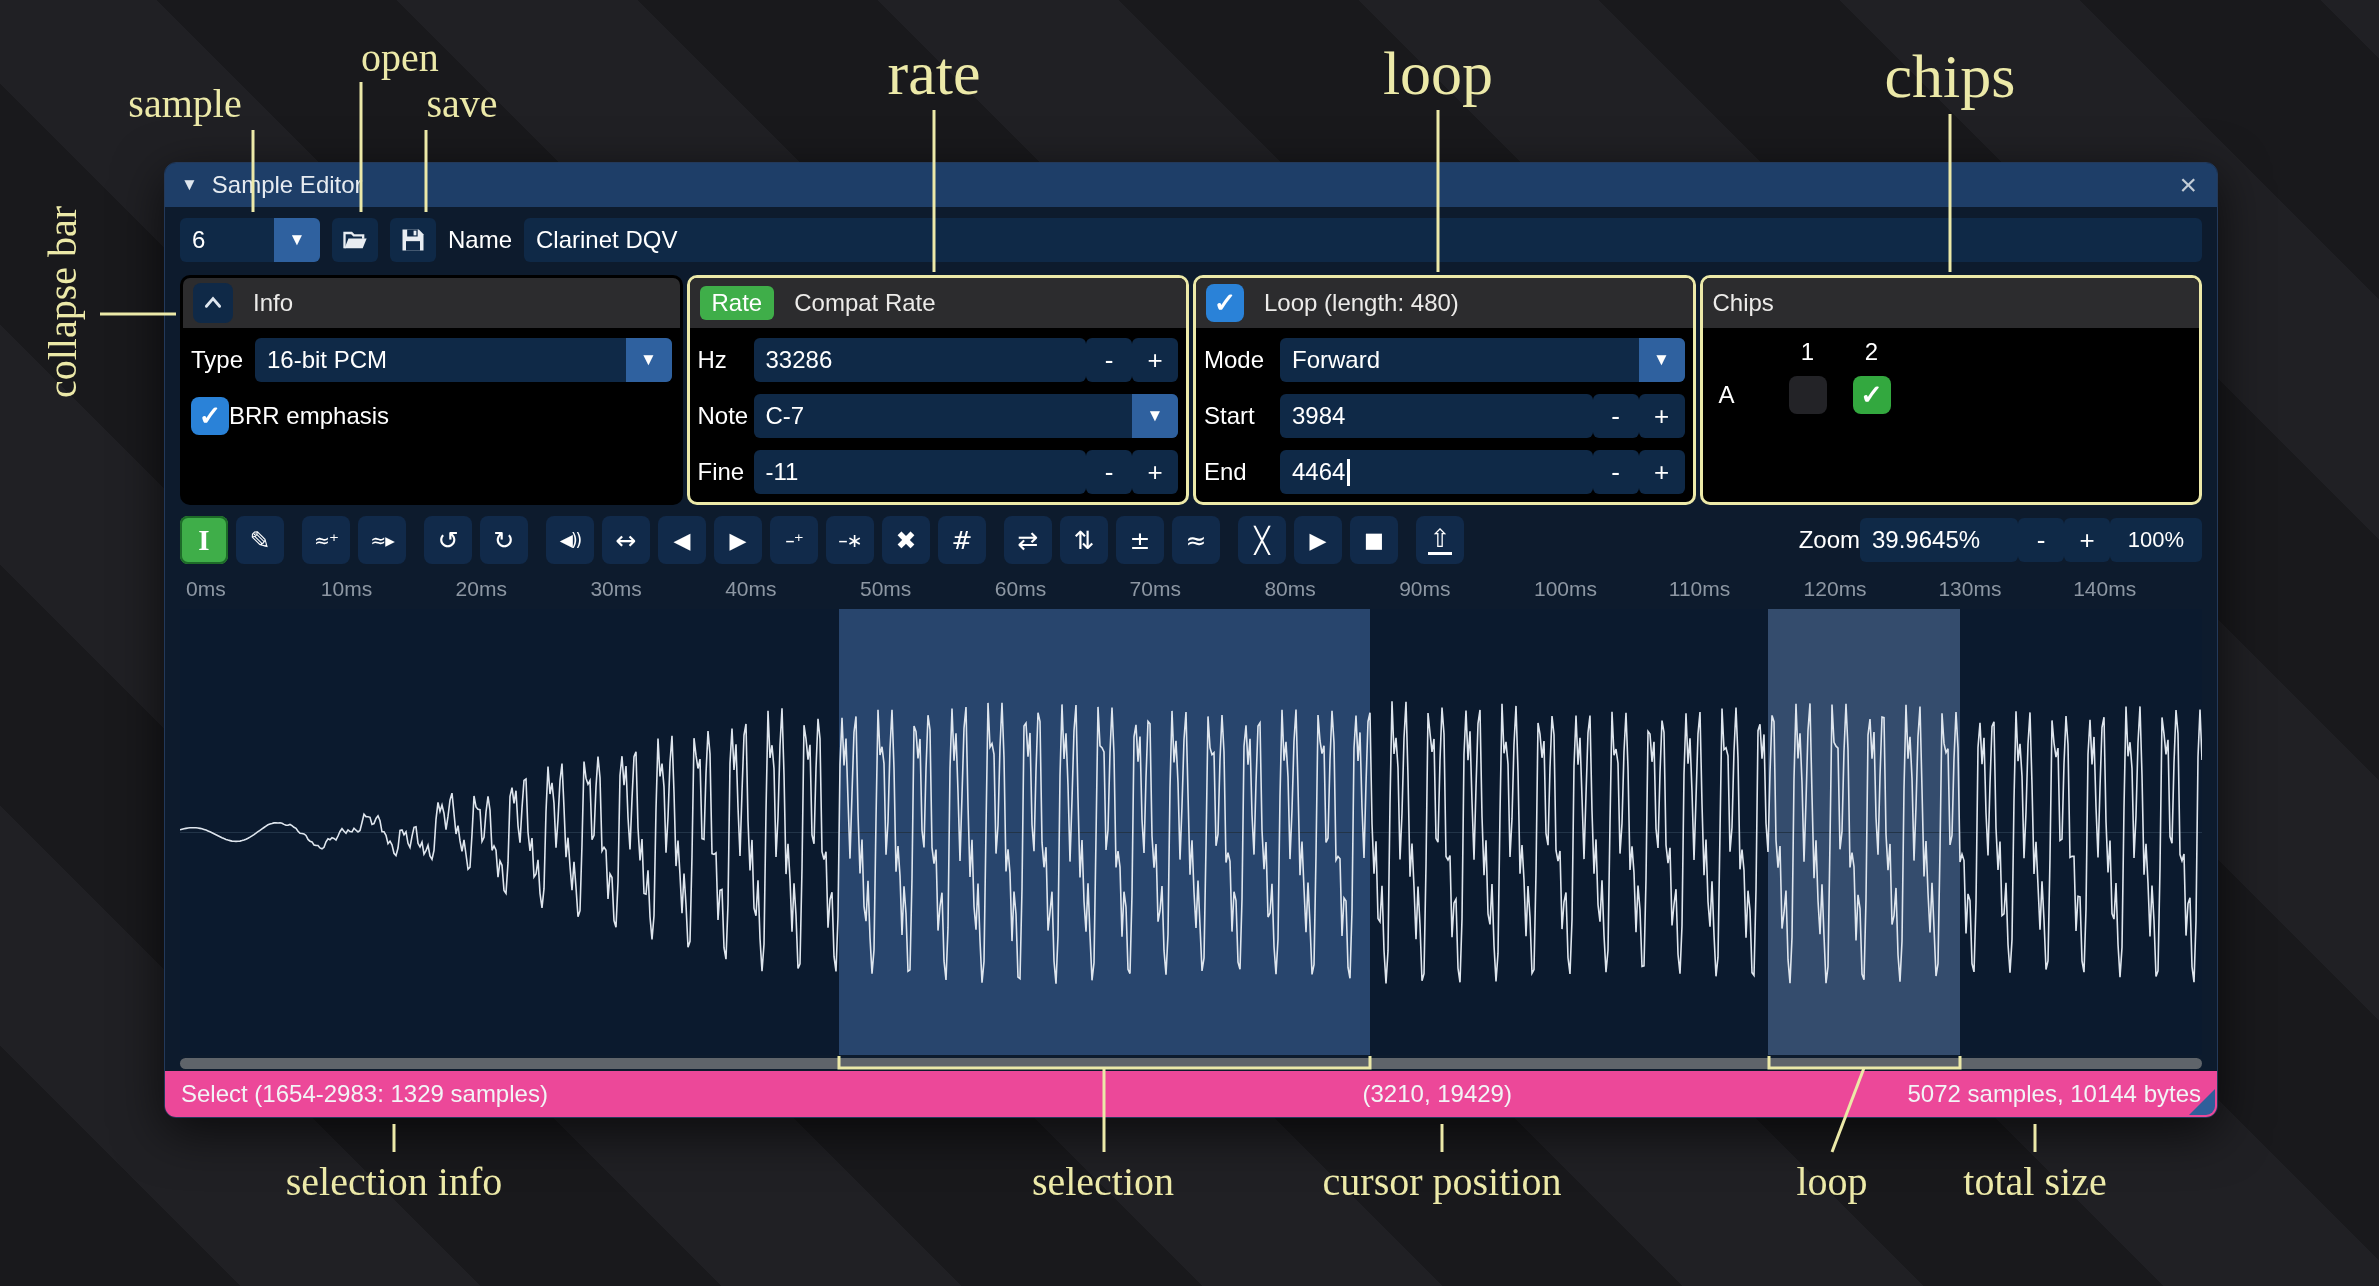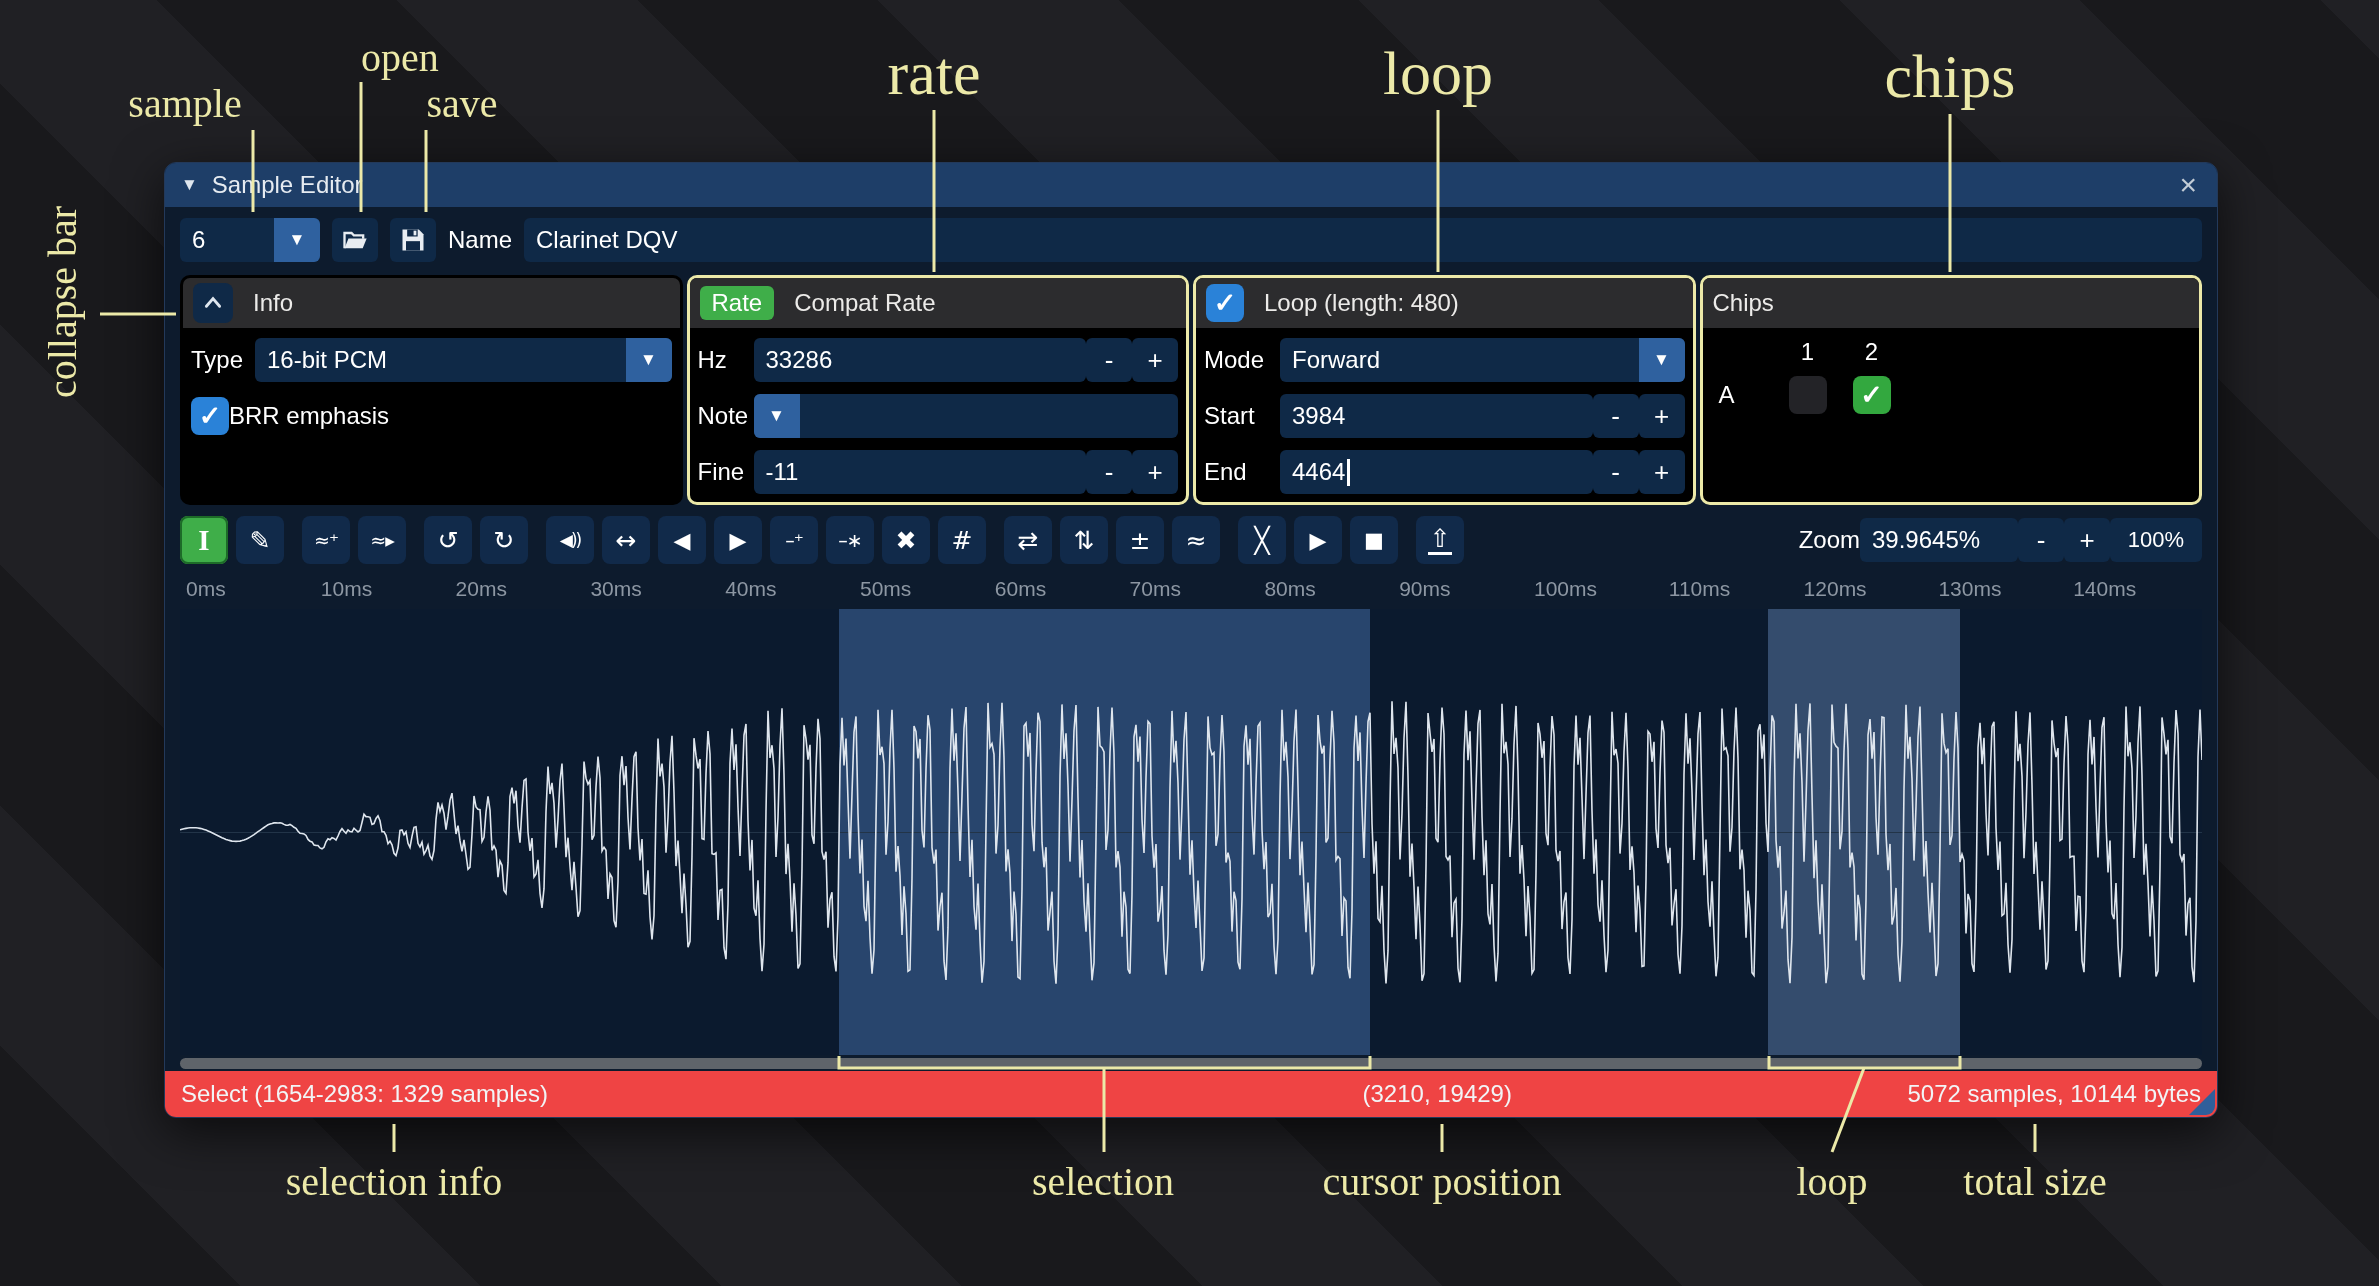--- a/index.html
+++ b/index.html
@@ -87,21 +87,21 @@
   .tick{position:absolute;top:8px;margin-left:6px;color:#8d97a3;font-size:21px;}
   .wave{position:relative;margin:0 15px;background:#0b1a2e;flex:1;overflow:hidden;}
   .wave svg{position:absolute;left:0;top:0;}
   .ov{position:absolute;top:0;bottom:0;}
   .ov.sel{background:rgba(86,136,205,0.40);}
   .ov.loop{background:rgba(122,158,212,0.38);}
   .centerline{position:absolute;left:0;right:0;top:50%;height:1px;background:#223448;}
   .scrollrow{height:16px;margin:0 15px;flex:none;display:flex;align-items:center;}
   .thumb{height:11px;background:#5f646a;border-radius:6px;width:100%;}
   
-  .statusbar{height:46px;background:#ef4444;border-radius:0 0 11px 11px;display:flex;
+  .statusbar{height:46px;background:#ec4899;border-radius:0 0 11px 11px;display:flex;
     align-items:center;padding:0 16px;font-size:24px;color:#f2f4f6;position:relative;flex:none;}
   .status-center{position:absolute;left:62%;transform:translateX(-50%);}
   .status-right{margin-left:auto;}
   .grip{position:absolute;right:2px;bottom:2px;width:0;height:0;
     border-left:26px solid transparent;border-bottom:26px solid #2f5f9b;border-radius:0 0 9px 0;}
   .icon-svg{display:block;}
 </style>
 </head>
 <body>
 
@@ -210,20 +210,21 @@
             <span class="plabel w-rate" data-name="hz-label">Hz</span>
             <div class="field grow" data-name="hz-input">
                 <span data-name="hz-input-value">33286</span>
               </div>
             <button class="sbtn" data-name="hz-decrement-button">-</button>
             <button class="sbtn" data-name="hz-increment-button">+</button>
           </div>
           <div class="prow">
             <span class="plabel w-rate" data-name="note-label">Note</span>
             <div class="combo grow" data-name="note-select">
+              <span class="cval" data-name="note-select-value">C-7</span>
               <span class="carrow" data-name="dropdown-arrow-icon">▼</span>
             </div>
           </div>
           <div class="prow">
             <span class="plabel w-rate" data-name="fine-label">Fine</span>
             <div class="field grow" data-name="fine-input">
                 <span data-name="fine-input-value">-11</span>
               </div>
             <button class="sbtn" data-name="fine-decrement-button">-</button>
             <button class="sbtn" data-name="fine-increment-button">+</button>

